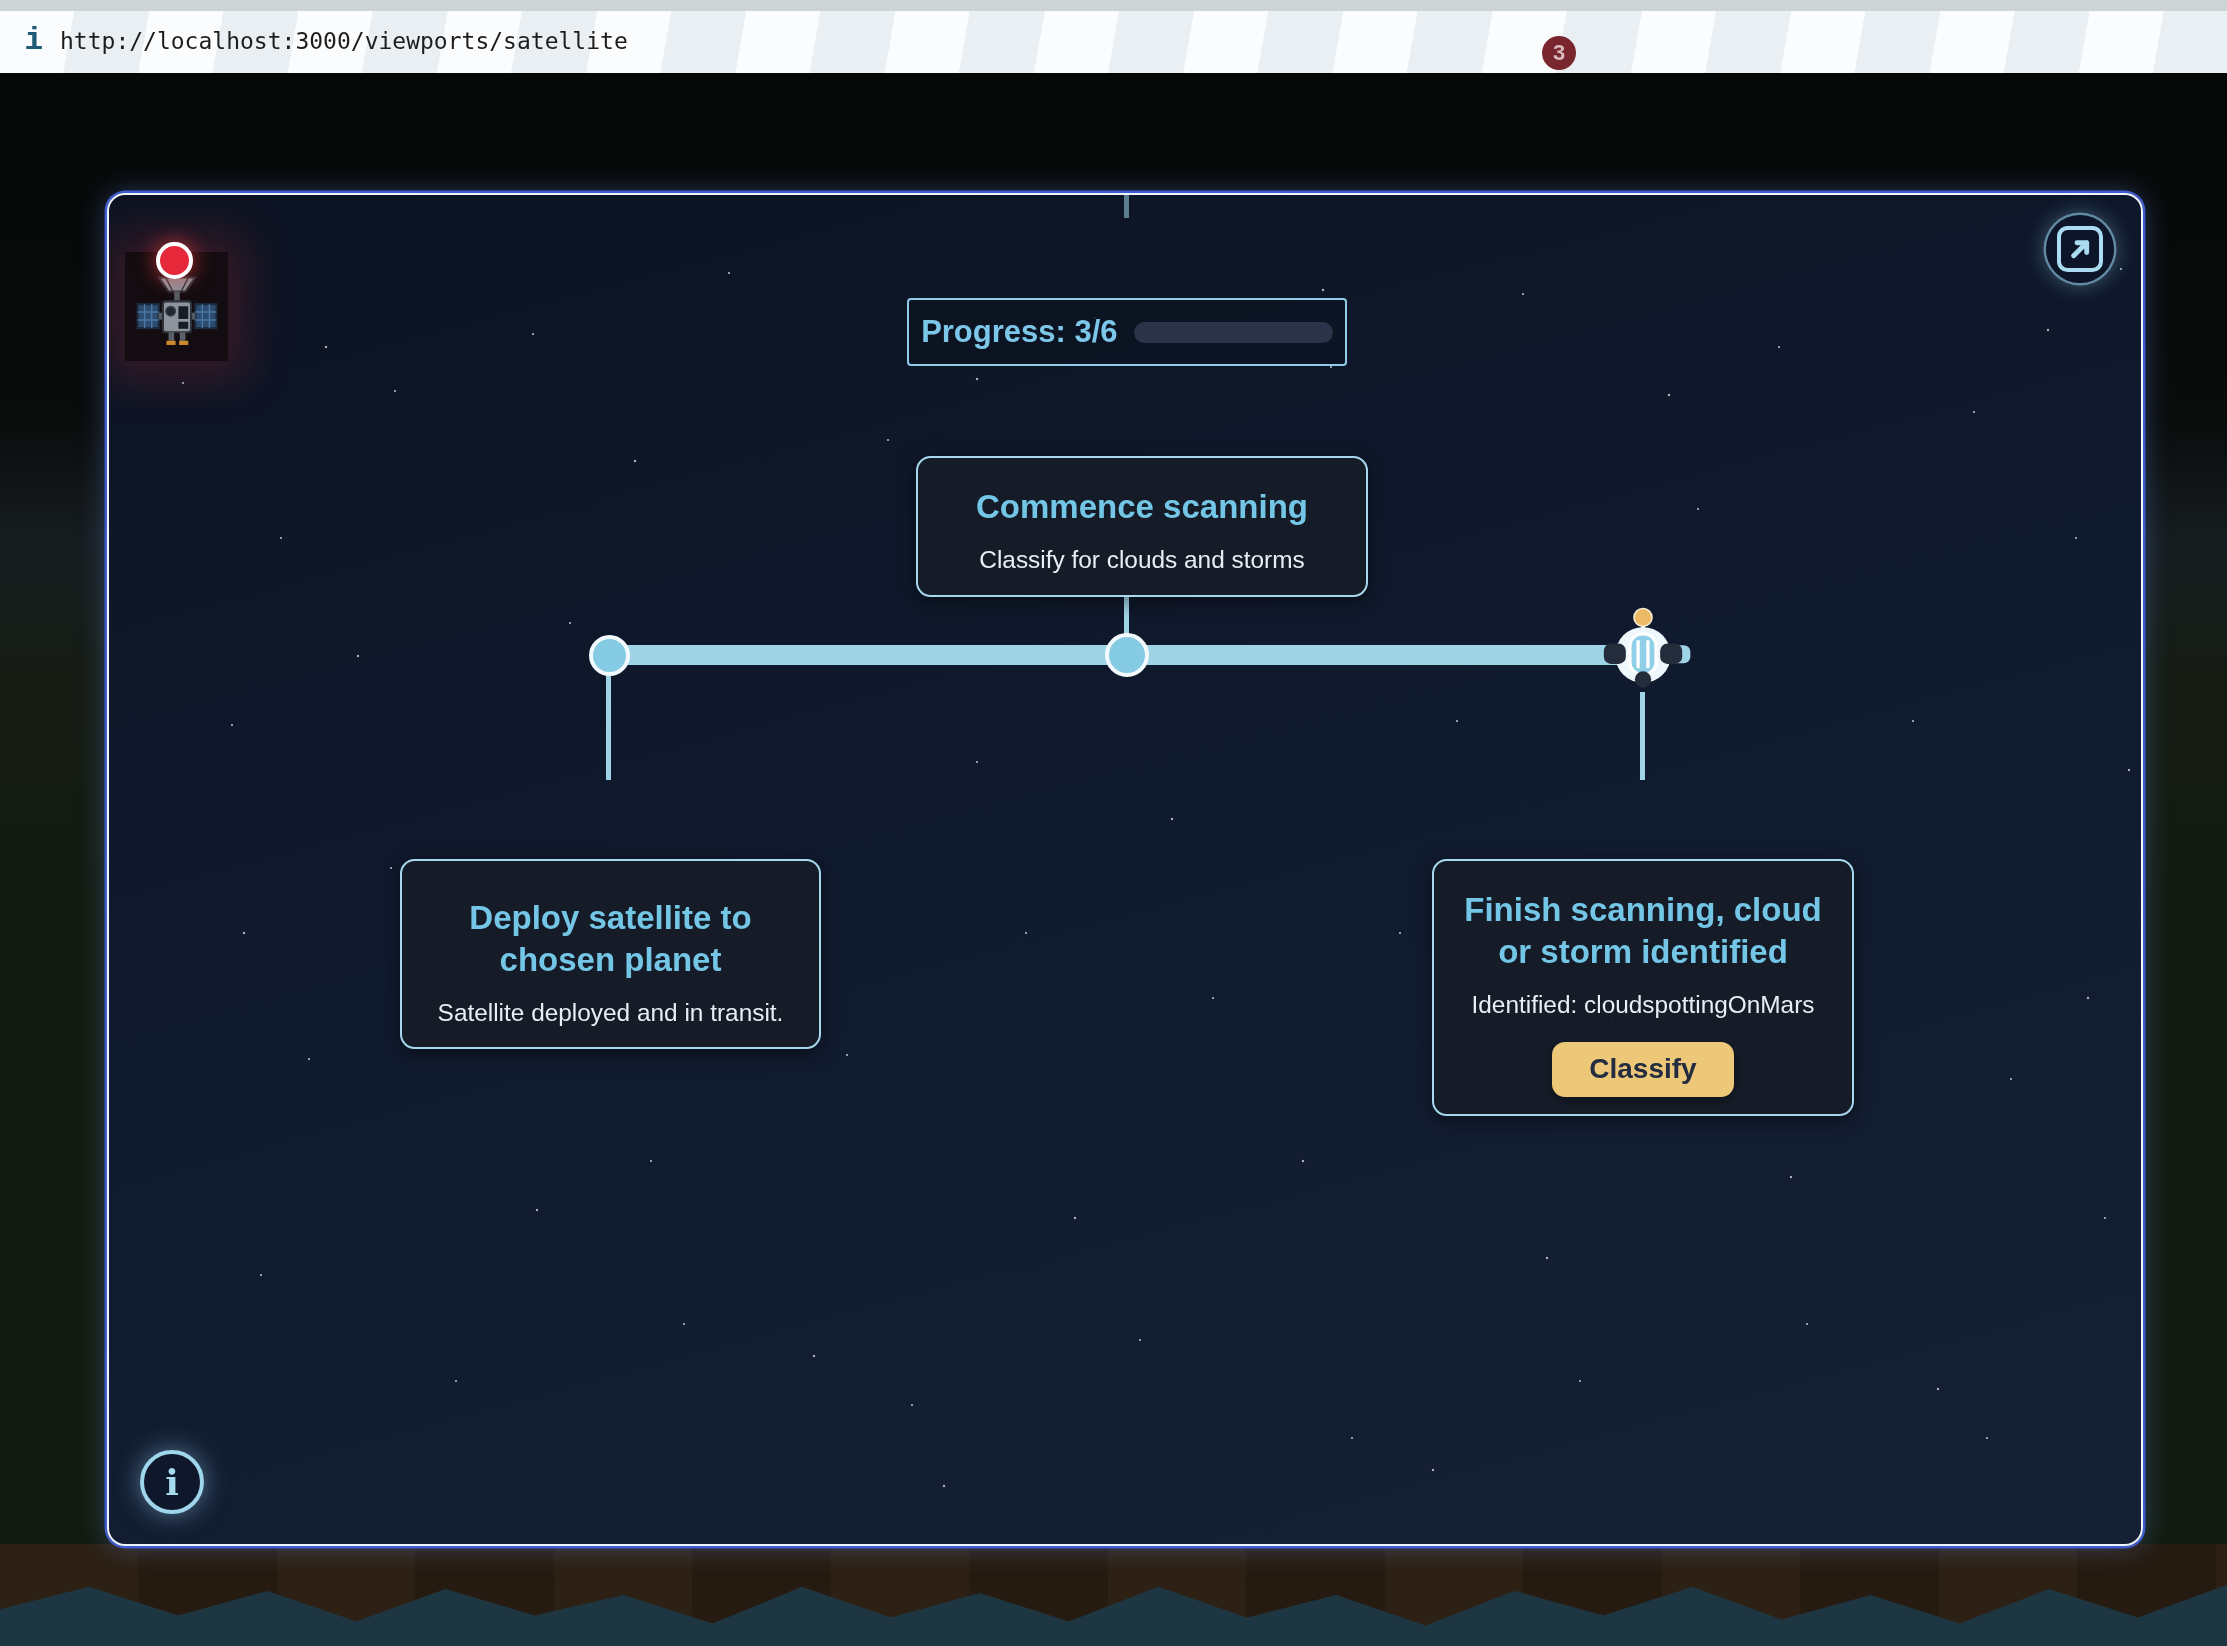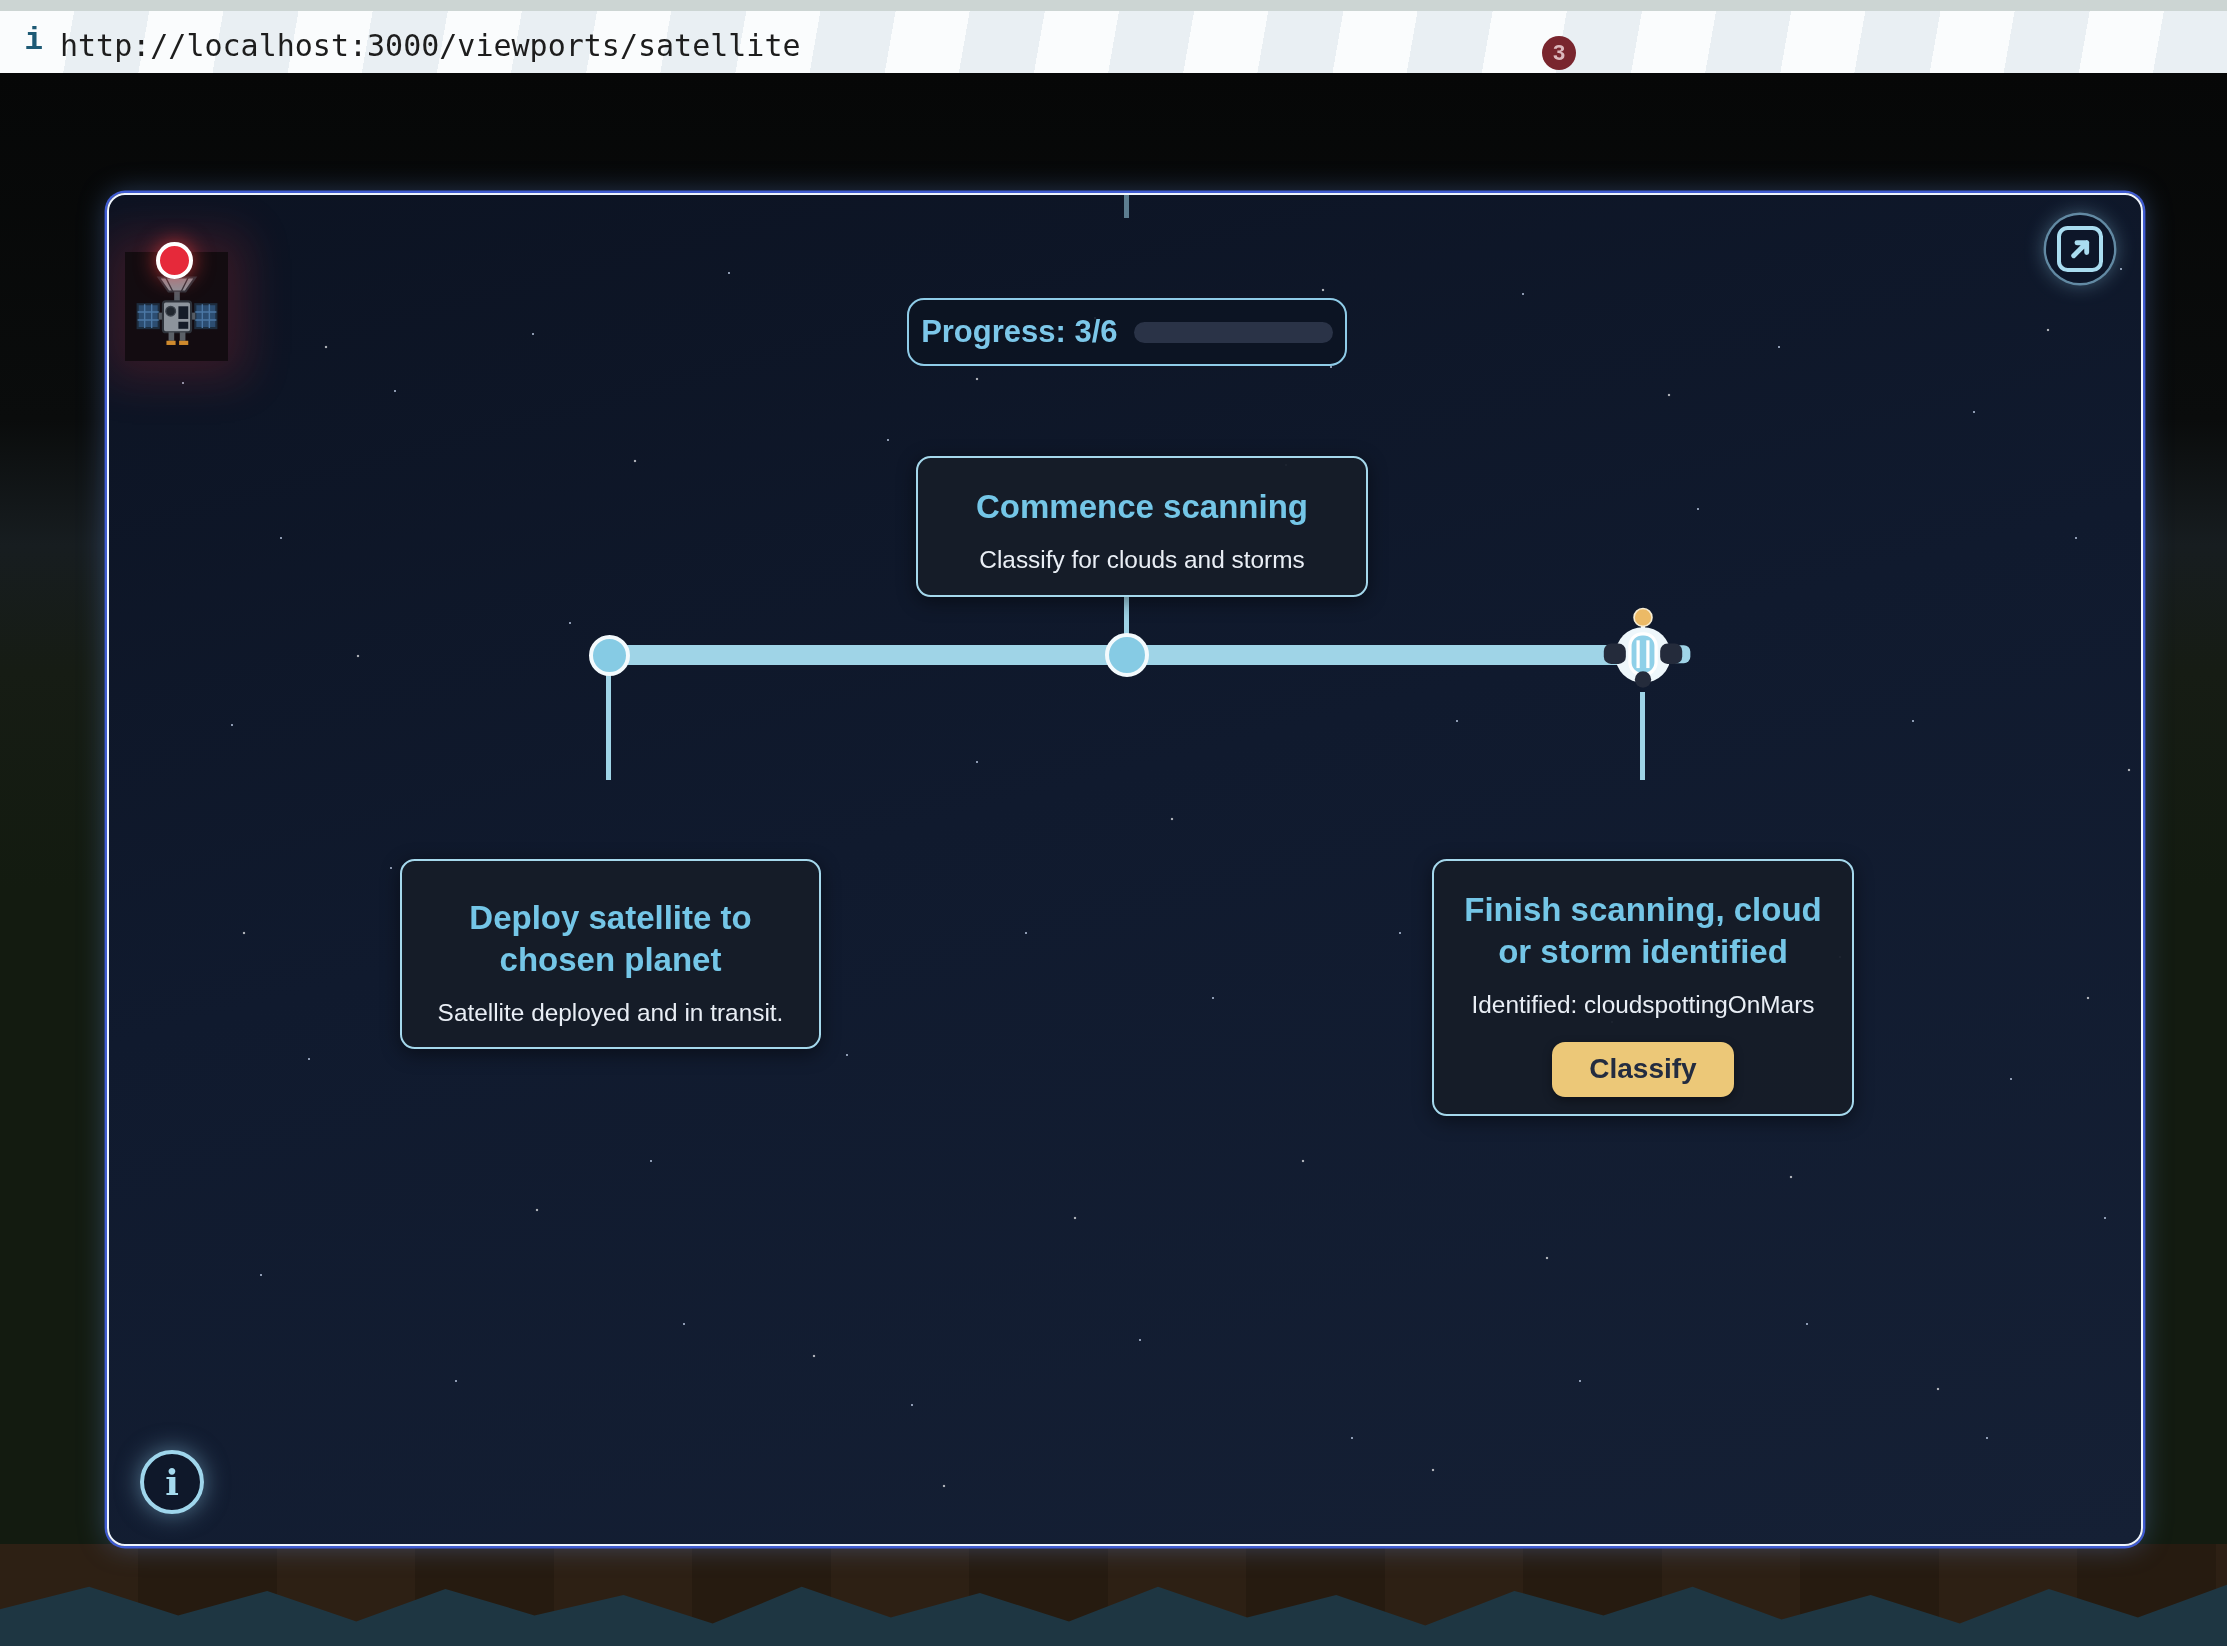--- a/index.html
+++ b/index.html
@@ -6,21 +6,21 @@
             font-family:"Liberation Sans",sans-serif;}
   *{box-sizing:border-box;}
 
   
   .browser-topstrip{position:absolute;left:0;top:0;width:2227px;height:11.4px;background:#ccd5d3;}
   .browser-toolbar{position:absolute;left:0;top:11.4px;width:2227px;height:62px;
     background:repeating-linear-gradient(100deg,#fafcfd 0 73px,#e9eff3 73px 147px);}
   .url-info-glyph{position:absolute;left:24.4px;top:11.4px;font-family:"Liberation Mono",monospace;
     font-weight:bold;font-size:31px;color:#1d5a75;}
   .url-text{position:absolute;left:60px;top:17px;font-family:"DejaVu Sans Mono","Liberation Mono",monospace;
-    font-size:30px;color:#1d1d1d;}
+    font-size:23px;color:#1d1d1d;}
   .tb-icons{position:absolute;right:0;top:11.4px;height:62px;}
 
   
   .game-header{position:absolute;left:0;top:73px;width:2227px;height:120px;background:#050607;}
   .planet-avatar{position:absolute;left:53px;top:107px;width:52px;height:52px;border-radius:50%;
     background:radial-gradient(circle at 62% 40%, #6b2c1d 0 45%, #571f14 70%, #33110b 100%);
     box-shadow:inset 11.4px 0 14.7px rgba(0,0,0,.55);}
   .app-menu-pill{position:absolute;left:120px;top:26px;width:342px;height:66px;border-radius:11.4px;
     background:#182420;display:flex;align-items:center;justify-content:center;gap:13px;}
   .app-menu-pill .lbl{font-size:30px;font-weight:bold;color:#5f6a6b;}
@@ -93,21 +93,21 @@
   .expand-btn .sq{width:46px;height:46px;border:4.9px solid #a9dcf0;border-radius:10.6px;
     display:flex;align-items:center;justify-content:center;}
   .expand-btn svg{width:24.4px;height:24.4px;stroke:#a9dcf0;stroke-width:6;fill:none;stroke-linecap:round;stroke-linejoin:round;}
   .info-btn{position:absolute;left:31px;top:1255px;width:64px;height:64px;border-radius:50%;
     border:4.1px solid #9fd6ec;background:rgba(12,20,36,.5);
     box-shadow:0 0 24.4px rgba(150,210,240,.5);color:#a5daee;
     font-size:36px;font-weight:bold;font-family:"DejaVu Serif","Liberation Serif",serif;
     display:flex;align-items:center;justify-content:center;}
 
   
-  .progress-box{position:absolute;left:798px;top:103px;width:440px;height:68px;border-radius:17px;
+  .progress-box{position:absolute;left:798px;top:103px;width:440px;height:68px;border-radius:4px;
     border:2.4px solid #8fcce8;background:rgba(13,20,34,.88);
     display:flex;align-items:center;justify-content:center;gap:16.3px;}
   .progress-label{font-size:31px;font-weight:bold;color:#7cc7e9;}
   .progress-track{width:199px;height:21px;border-radius:10.6px;background:#2a3347;overflow:hidden;}
   .progress-fill{height:100%;border-radius:10.6px;background:#e9c372;}
 
   
   .tl-bar{position:absolute;left:500px;top:450px;width:1058px;height:19.5px;border-radius:9.8px;background:#9fd4e7;}
   .tl-conn{position:absolute;width:4.9px;background:#9fd4e7;}
   .conn-top{left:1015px;top:0;height:23px;opacity:.55;}

